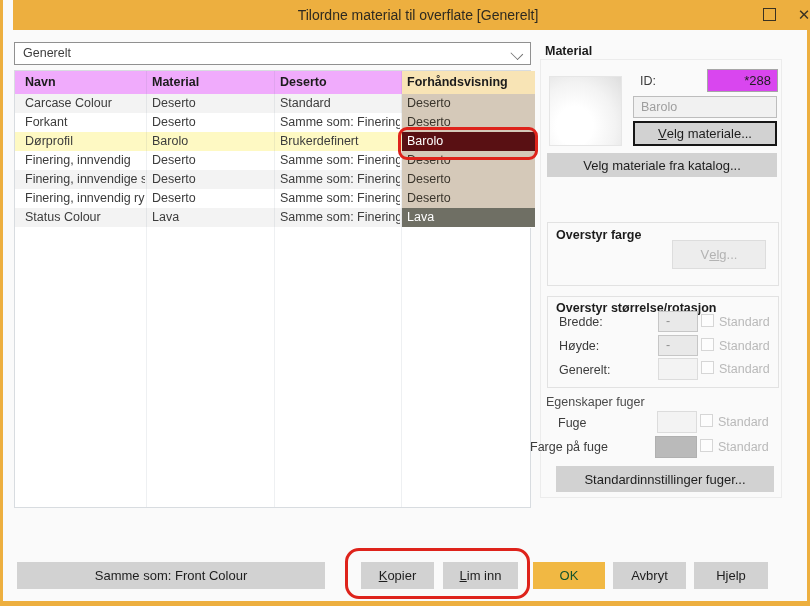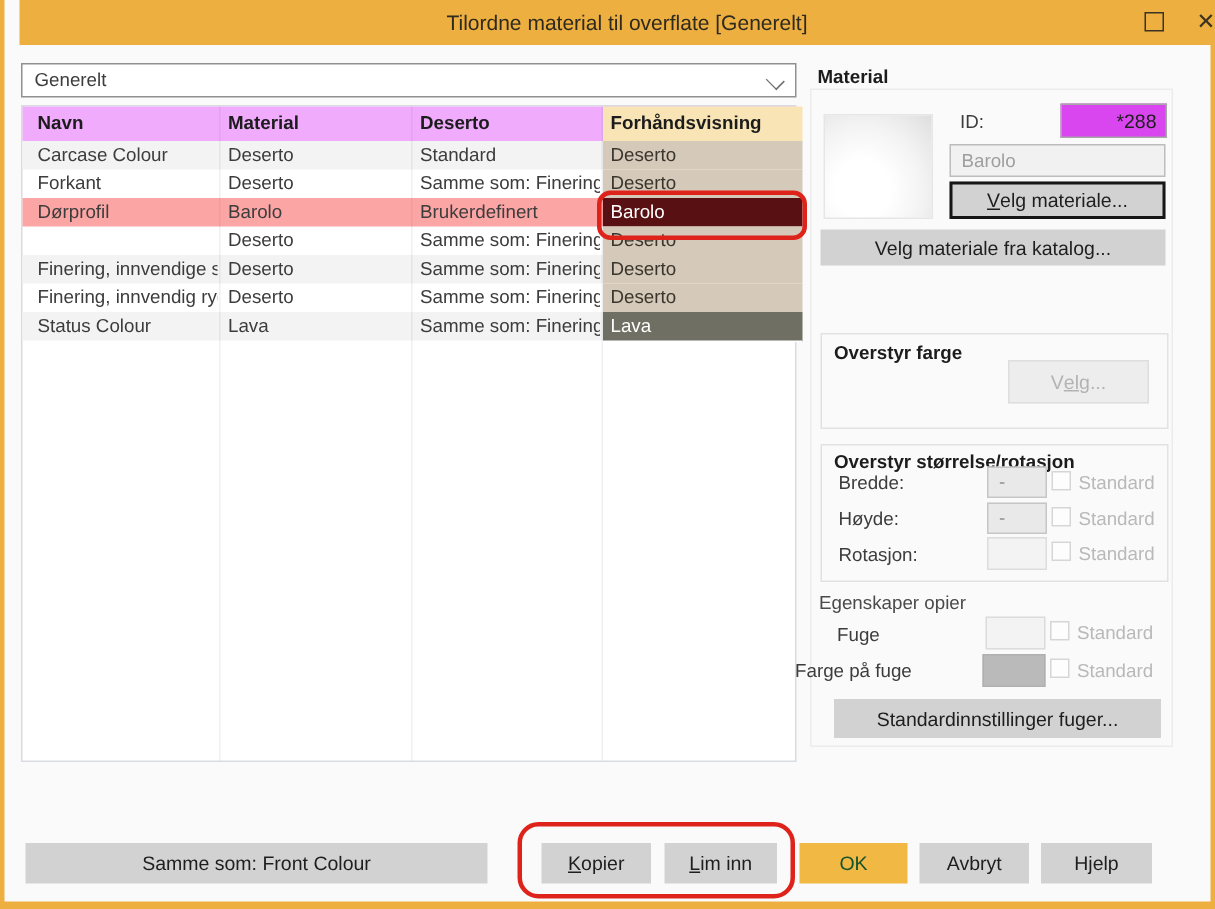--- a/index.html
+++ b/index.html
@@ -102,27 +102,28 @@
       <div class="td c2">Deserto</div>
       <div class="td c3">Standard</div>
       <div class="td preview" style="background-color: rgb(213, 201, 185); color: rgb(58, 53, 44);">Deserto</div>
     </div>
     <div class="trow" style="top:42px;">
       <div class="td c1">Forkant</div>
       <div class="td c2">Deserto</div>
       <div class="td c3">Samme som: Finering</div>
       <div class="td preview" style="background-color: rgb(213, 201, 185); color: rgb(58, 53, 44);">Deserto</div>
     </div>
-    <div class="trow" style="top: 61px; background-color: #fca5a5;">
+    <div class="trow" style="top: 61px; background-color: #fef9c3;">
       <div class="td c1">Dørprofil</div>
       <div class="td c2">Barolo</div>
       <div class="td c3">Brukerdefinert</div>
       <div class="td preview" style="background-color: rgb(89, 16, 19); color: rgb(255, 255, 255);">Barolo</div>
     </div>
     <div class="trow" style="top:80px;">
+      <div class="td c1">Finering, innvendig</div>
       <div class="td c2">Deserto</div>
       <div class="td c3">Samme som: Finering</div>
       <div class="td preview" style="background-color: rgb(213, 201, 185); color: rgb(58, 53, 44);">Deserto</div>
     </div>
     <div class="trow odd" style="top:99px;">
       <div class="td c1">Finering, innvendige side</div>
       <div class="td c2">Deserto</div>
       <div class="td c3">Samme som: Finering, in</div>
       <div class="td preview" style="background-color: rgb(213, 201, 185); color: rgb(58, 53, 44);">Deserto</div>
     </div>
@@ -181,27 +182,27 @@
     <div class="abs label" style="left:11px;top:18px;">Bredde:</div>
     <div class="abs dinput" style="left:110px;top:14px;width:40px;height:21px;">-</div>
     <div class="abs cb" style="left:153px;top:17px;"></div>
     <div class="abs cblabel" style="left:171px;top:18px;">Standard</div>
 
     <div class="abs label" style="left:11px;top:42px;">Høyde:</div>
     <div class="abs dinput" style="left:110px;top:38px;width:40px;height:21px;">-</div>
     <div class="abs cb" style="left:153px;top:41px;"></div>
     <div class="abs cblabel" style="left:171px;top:42px;">Standard</div>
 
-    <div class="abs label" style="left:11px;top:66px;">Rotasjon:</div>
+    <div class="abs label" style="left:11px;top:66px;">Generelt:</div>
     <div class="abs dinput lighter" style="left:110px;top:61px;width:40px;height:22px;"></div>
     <div class="abs cb" style="left:153px;top:64px;"></div>
     <div class="abs cblabel" style="left:171px;top:65px;">Standard</div>
   </div>
 
-  <div class="abs section-title" style="left:546px;top:395px;">Egenskaper opier</div>
+  <div class="abs section-title" style="left:546px;top:395px;">Egenskaper fuger</div>
 
   <div class="abs label" style="left:558px;top:416px;">Fuge</div>
   <div class="abs dinput lighter" style="left:657px;top:411px;width:40px;height:22px;"></div>
   <div class="abs cb" style="left:700px;top:414px;"></div>
   <div class="abs cblabel" style="left:718px;top:415px;">Standard</div>
 
   <div class="abs label" style="left:530px;top:440px;">Farge på fuge</div>
   <div class="abs color-swatch" style="left: 655px; top: 436px; width: 42px; height: 22px; background-color: rgb(186, 186, 186);"></div>
   <div class="abs cb" style="left:700px;top:439px;"></div>
   <div class="abs cblabel" style="left:718px;top:440px;">Standard</div>

